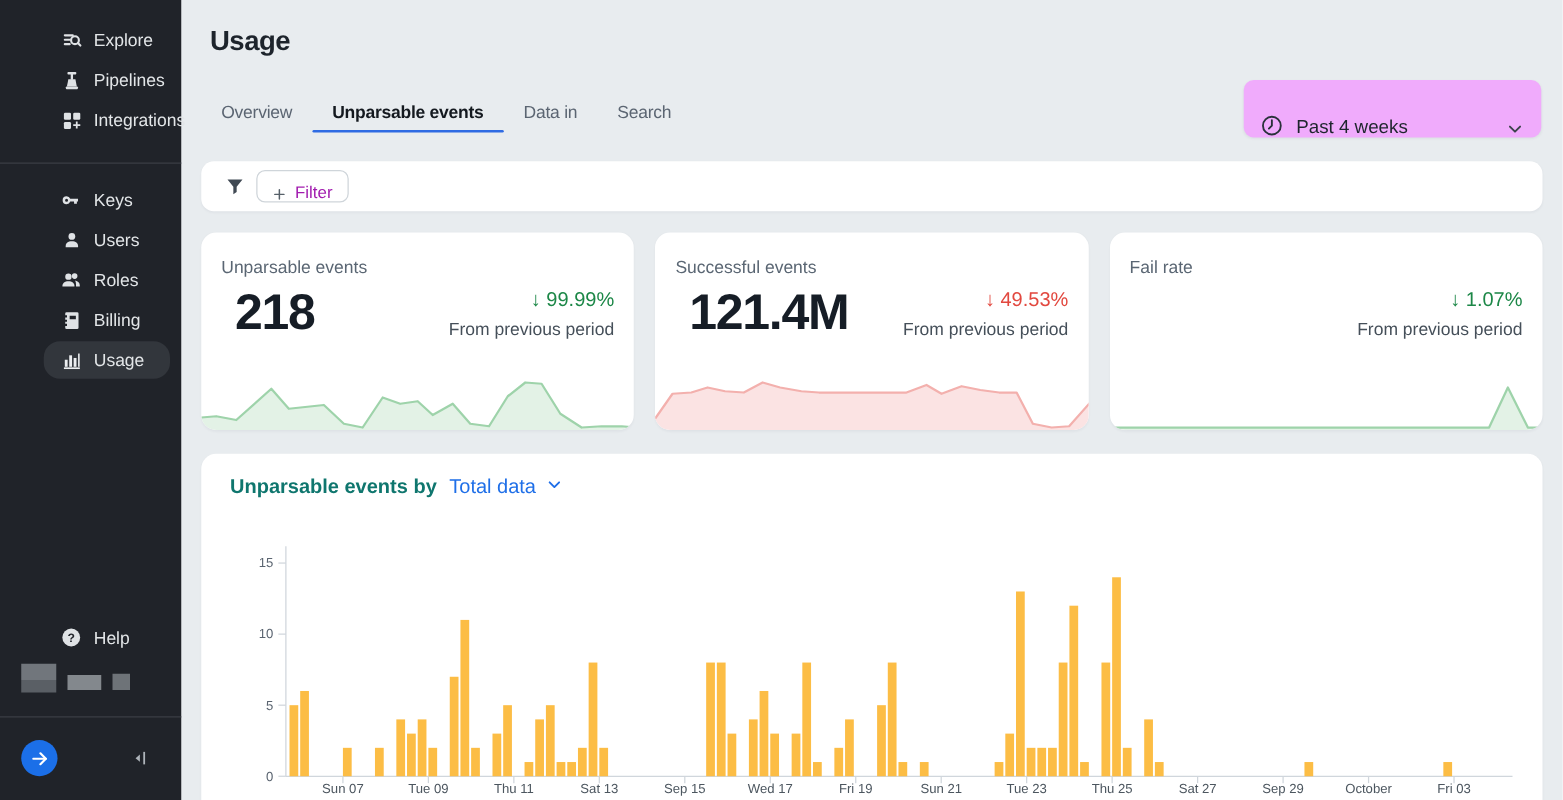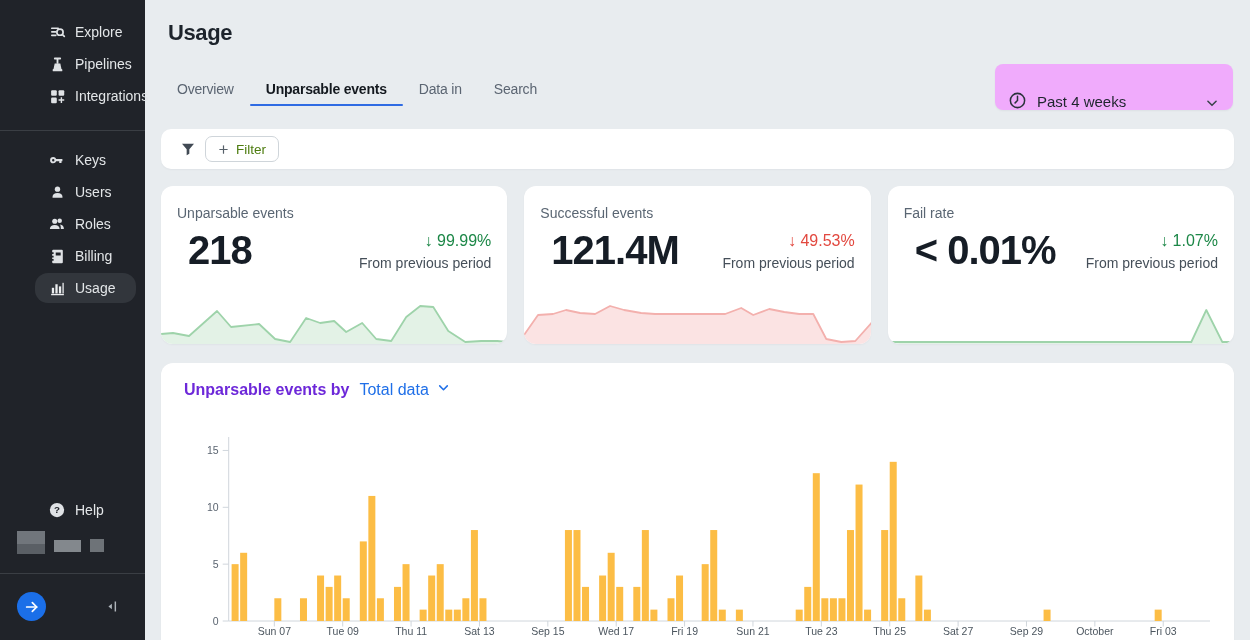--- a/index.html
+++ b/index.html
@@ -33,36 +33,36 @@
   .tab.active { color:#14191f; font-weight:700; }
   .tab.active::after { content:""; position:absolute; left:0; right:0; bottom:0; height:2.5px; border-radius:2px; background:#2f6be3; }
 
   .time-select { position:absolute; right:17px; top:64px; width:238px; height:46px; background:#f0abfc; border-radius:8px; box-shadow:0 1px 2px rgba(16,24,40,.05); display:flex; align-items:flex-end; }
   .time-select .clock { margin-left:13px; }
   .time-select .val { margin-left:10px; font-size:15px; font-weight:500; color:#1e252d; }
   .time-select .chev { position:absolute; right:14px; }
 
   .filterbar { position:absolute; left:16px; right:16px; top:129px; height:40px; background:#fff; border-radius:10px; box-shadow:0 1px 2px rgba(16,24,40,.04); display:flex; align-items:center; }
   .filterbar .funnel { margin-left:19px; }
-  .filter-btn { margin-left:9px; height:26px; padding:0 12px; display:flex; align-items:center; gap:7px; border:1px solid #cfd5da; border-radius:7px; background:#fff; font-size:13.5px; color:#4d7c0f; cursor:pointer; }
+  .filter-btn { margin-left:9px; height:26px; padding:0 12px; display:flex; align-items:flex-end; gap:7px; border:1px solid #cfd5da; border-radius:7px; background:#fff; font-size:13.5px; color:#a21caf; cursor:pointer; }
 
   .cards { position:absolute; left:16px; right:16px; top:186px; height:158px; display:flex; gap:17px; }
   .card { position:relative; flex:1; background:#fff; border-radius:12px; box-shadow:0 1px 2px rgba(16,24,40,.04); overflow:hidden; }
   .card .clabel { position:absolute; left:16px; top:19px; font-size:14px; color:#5a6673; }
   .card .cvalue { position:absolute; left:15px; top:42px; font-size:40px; font-weight:700; color:#161d26; letter-spacing:-1px;margin-left:12px; }
   .card .cdelta { position:absolute; right:16px; top:46px; text-align:right; }
   .card .cdelta .pct { font-size:16px;text-align:right; }
   .card .cdelta .pct.green { color:#1c8747; }
   .card .cdelta .pct.red { color:#e2483f; }
   .card .cdelta .cap { margin-top:5px; font-size:14px; color:#454f59; }
   .card .spark { position:absolute; left:0; right:0; bottom:0; height:158px; width:100%; }
 
   .chart-card { position:absolute; left:16px; right:16px; top:363px; height:317px; background:#fff; border-radius:12px; box-shadow:0 1px 2px rgba(16,24,40,.04); }
   .chart-title-row { position:absolute; left:23px; top:18px; display:flex; align-items:center; font-size:16px; }
-  .chart-title-row .t { font-weight:600; color:#6d28d9;text-align:right; }
+  .chart-title-row .t { font-weight:600; color:#0f766e;text-align:right; }
   .chart-title-row .sel { margin-left:10px; display:flex; gap:8px; color:#1f6fe8; font-weight:500; cursor:pointer; }
   #main-chart { position:absolute; left:0; top:0; width:1073px; height:317px; }
 
   svg { display:block; }
 </style>
 </head>
 <body>
 
 <div class="app">
 
@@ -254,21 +254,20 @@
           <div class="pct red"><span>↓</span> <span>49.53%</span></div>
           <div class="cap">From previous period</div>
         </div>
       </div>
       <div class="card">
         <svg class="spark" id="spark-2" viewBox="0 0 346 158" preserveAspectRatio="none">
             <path d="M0,156 L303,156 L318,124 L334,156 L346,156 L346,160 L0,160 Z" fill="#e3f2e6" stroke="none"></path>
             <polyline points="0,156 303,156 318,124 334,156 346,156" fill="none" stroke="#9ed3aa" stroke-width="1.8" stroke-linejoin="round"></polyline>
           </svg>
         <div class="clabel">Fail rate</div>
-        <div class="cvalue">&lt; 0.01%</div>
         <div class="cdelta">
           <div class="pct green"><span>↓</span> <span>1.07%</span></div>
           <div class="cap">From previous period</div>
         </div>
       </div>
     </div>
 
     <div class="chart-card">
       <div class="chart-title-row">
         <span class="t">Unparsable events by</span>

